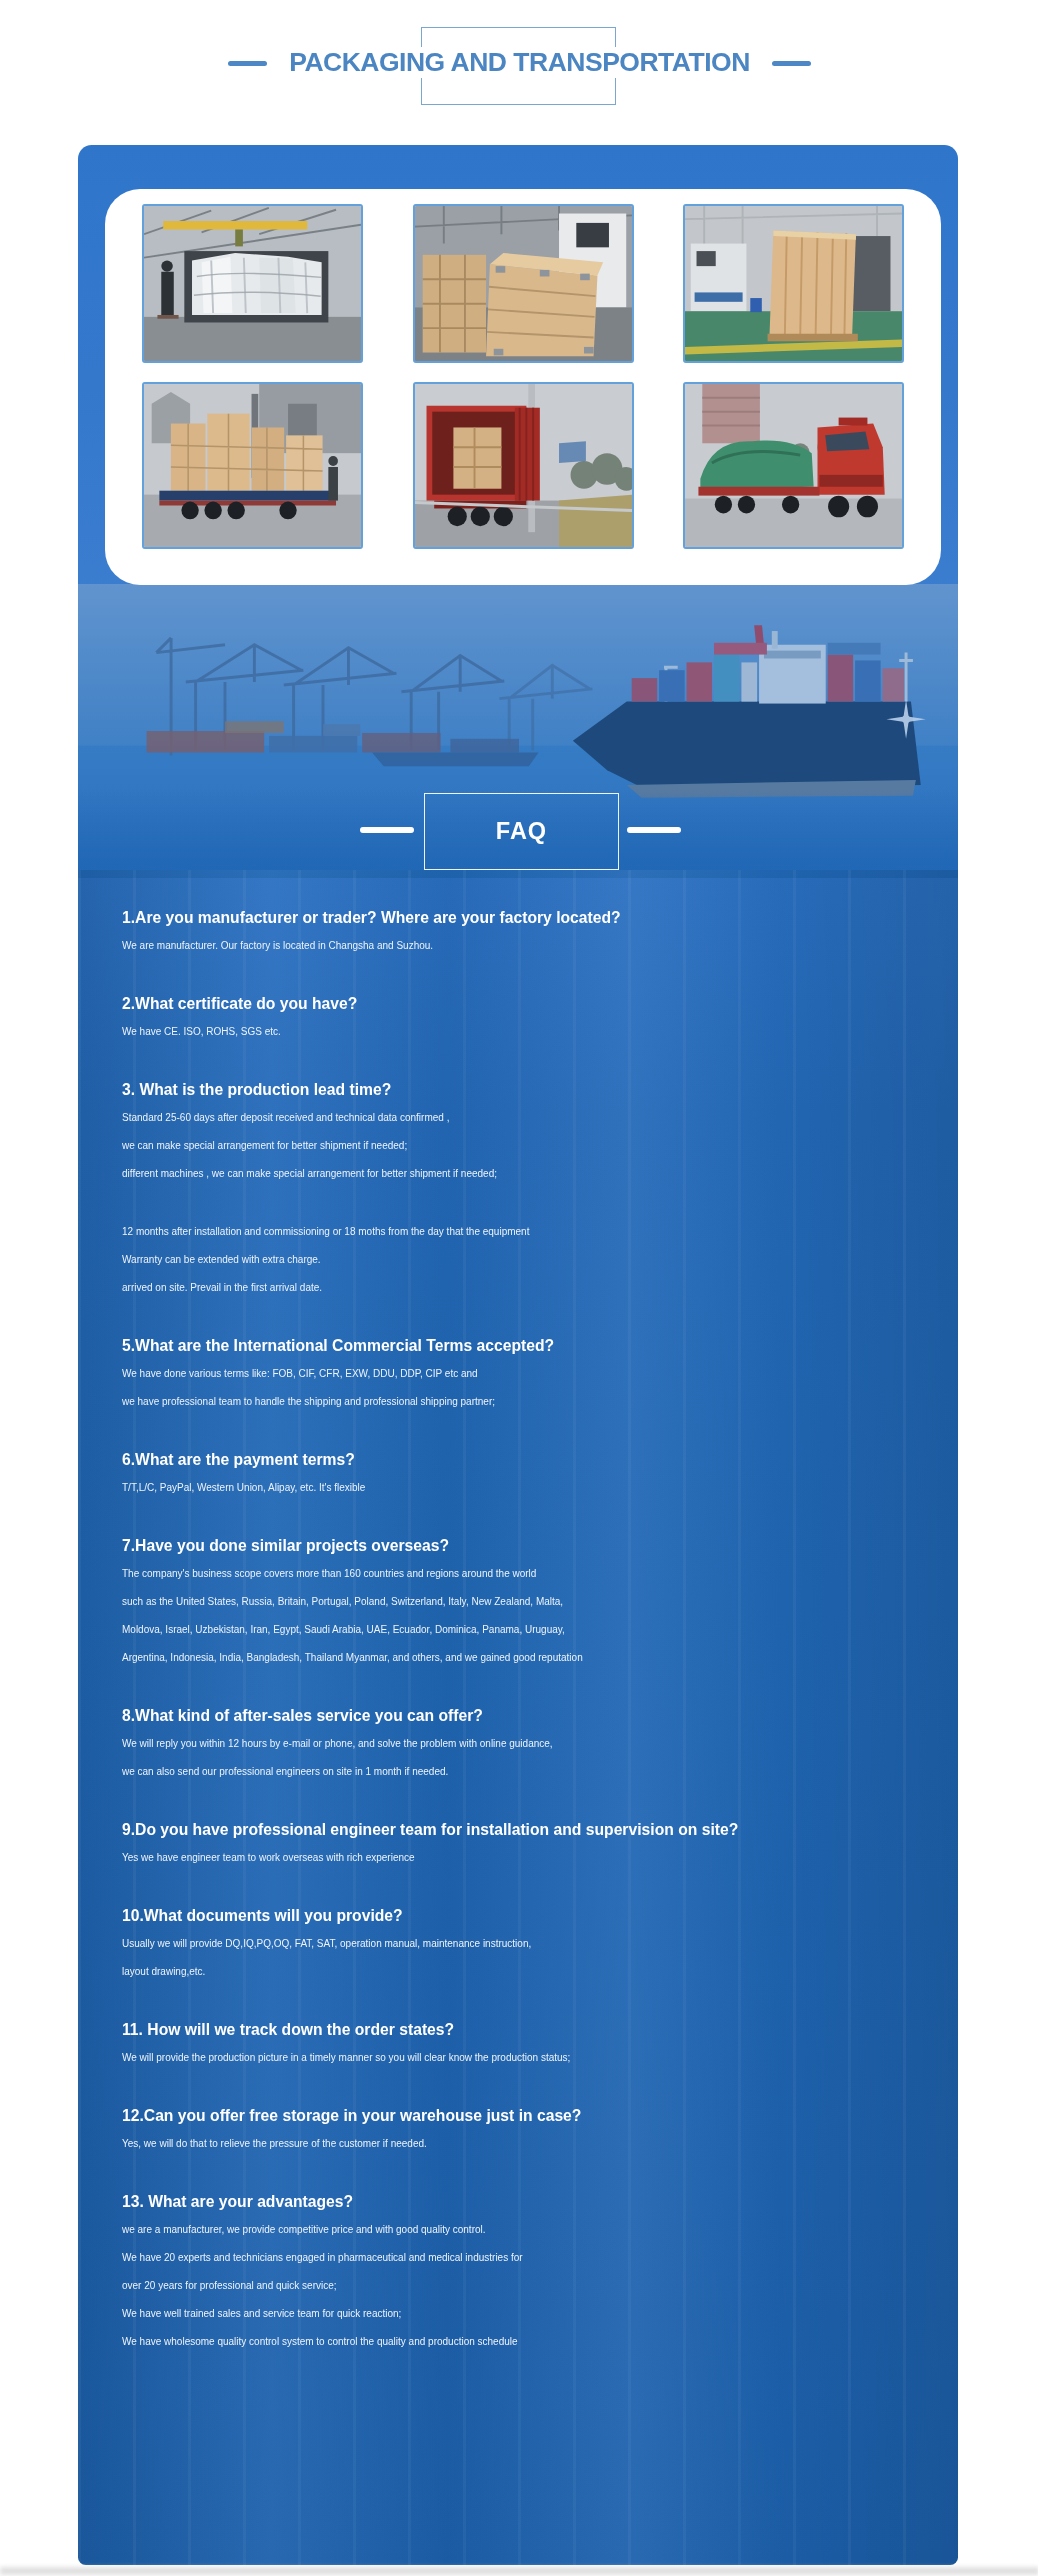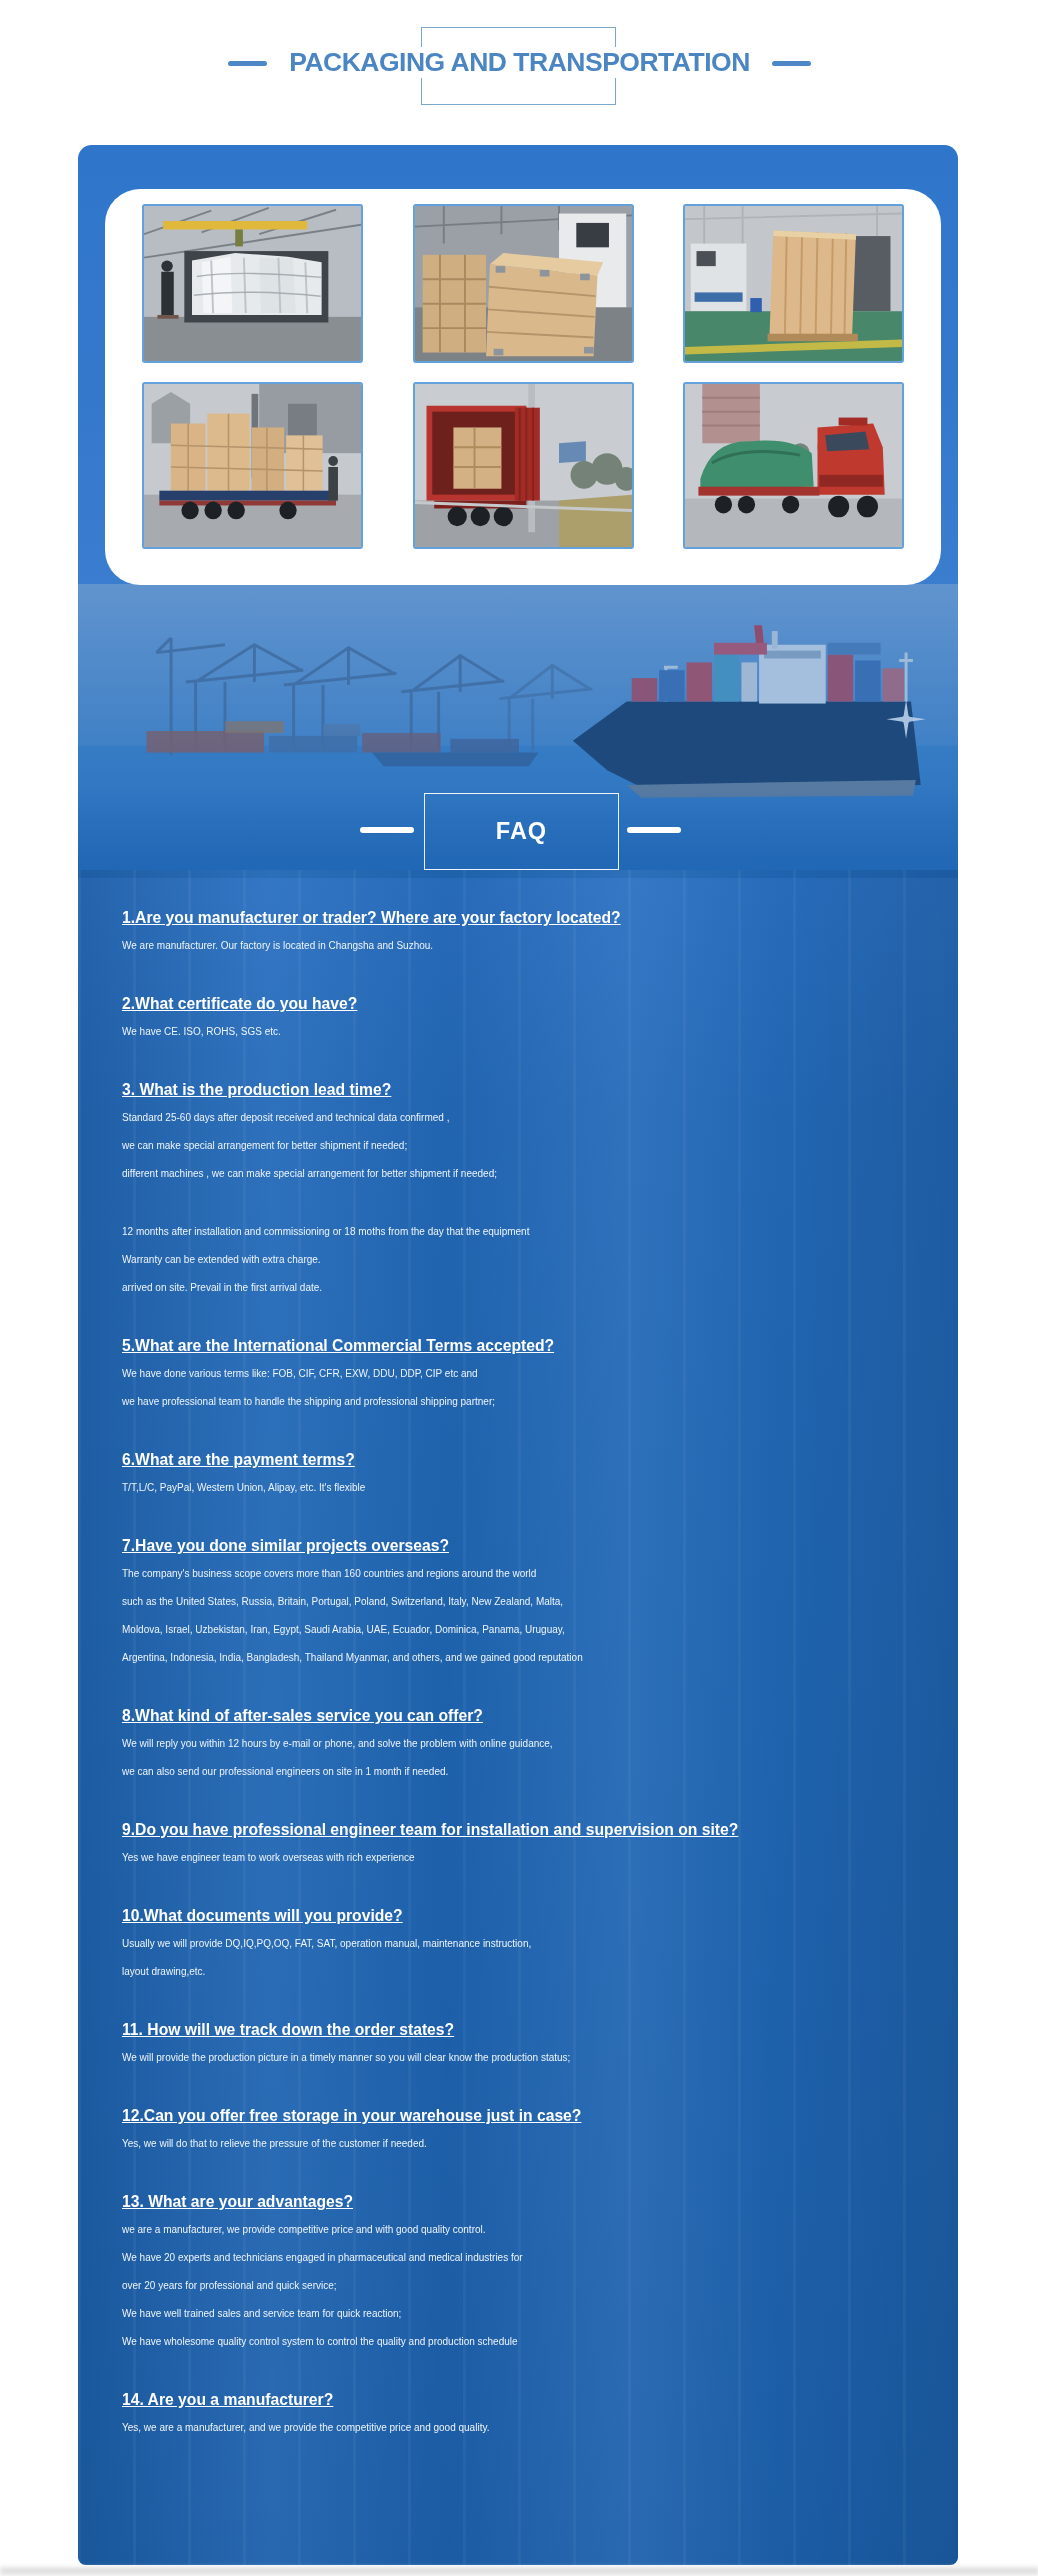--- a/index.html
+++ b/index.html
@@ -65,21 +65,21 @@
     display:flex;align-items:center;justify-content:center;z-index:3;
   }
   .faq-box span{font-size:23.5px;font-weight:bold;color:#ffffff;letter-spacing:1px;}
   .fdash{position:absolute;top:682px;width:54px;height:5.9px;border-radius:2.9px;background:#ffffff;z-index:3;}
   .fdash.l{left:282px;} .fdash.r{left:549px;}
 
   
   .faq-list{position:absolute;left:44px;top:759px;width:813px;z-index:3;}
   .faq-item{margin-bottom:30px;}
   .faq-question{
-    font-size:15.7px;font-weight:bold;color:#ffffff;line-height:28px;white-space:nowrap;text-decoration:underline;
+    font-size:15.7px;font-weight:bold;color:#ffffff;line-height:28px;white-space:nowrap;
   }
   .faq-answer-line{
     font-size:10px;color:#eef4fb;line-height:28px;white-space:nowrap;
   }
 
   
   .bottom-strip{
     position:absolute;left:0;top:2567px;width:1039px;height:7.8px;
     background:#d9d9d9;filter:blur(2px);opacity:.8;
   }
@@ -469,25 +469,19 @@
     <div class="faq-question">13. What are your advantages?</div>
     <div class="faq-answer">
             <div class="faq-answer-line">we are a manufacturer, we provide competitive price and with good quality control.</div>
             <div class="faq-answer-line">We have 20 experts and technicians engaged in pharmaceutical and medical industries for</div>
             <div class="faq-answer-line">over 20 years for professional and quick service;</div>
             <div class="faq-answer-line">We have well trained sales and service team for quick reaction;</div>
             <div class="faq-answer-line">We have wholesome quality control system to control the quality and production schedule</div>
           </div>
   </div>
 
-  <div class="faq-item">
-    <div class="faq-question">14. Are you a manufacturer?</div>
-    <div class="faq-answer">
-            <div class="faq-answer-line">Yes, we are a manufacturer, and we provide the competitive price and good quality.</div>
-          </div>
-  </div>
 </div>
 
   </div>
 
   <div class="bottom-strip"></div>
 </section>
 
 
 </body></html>

